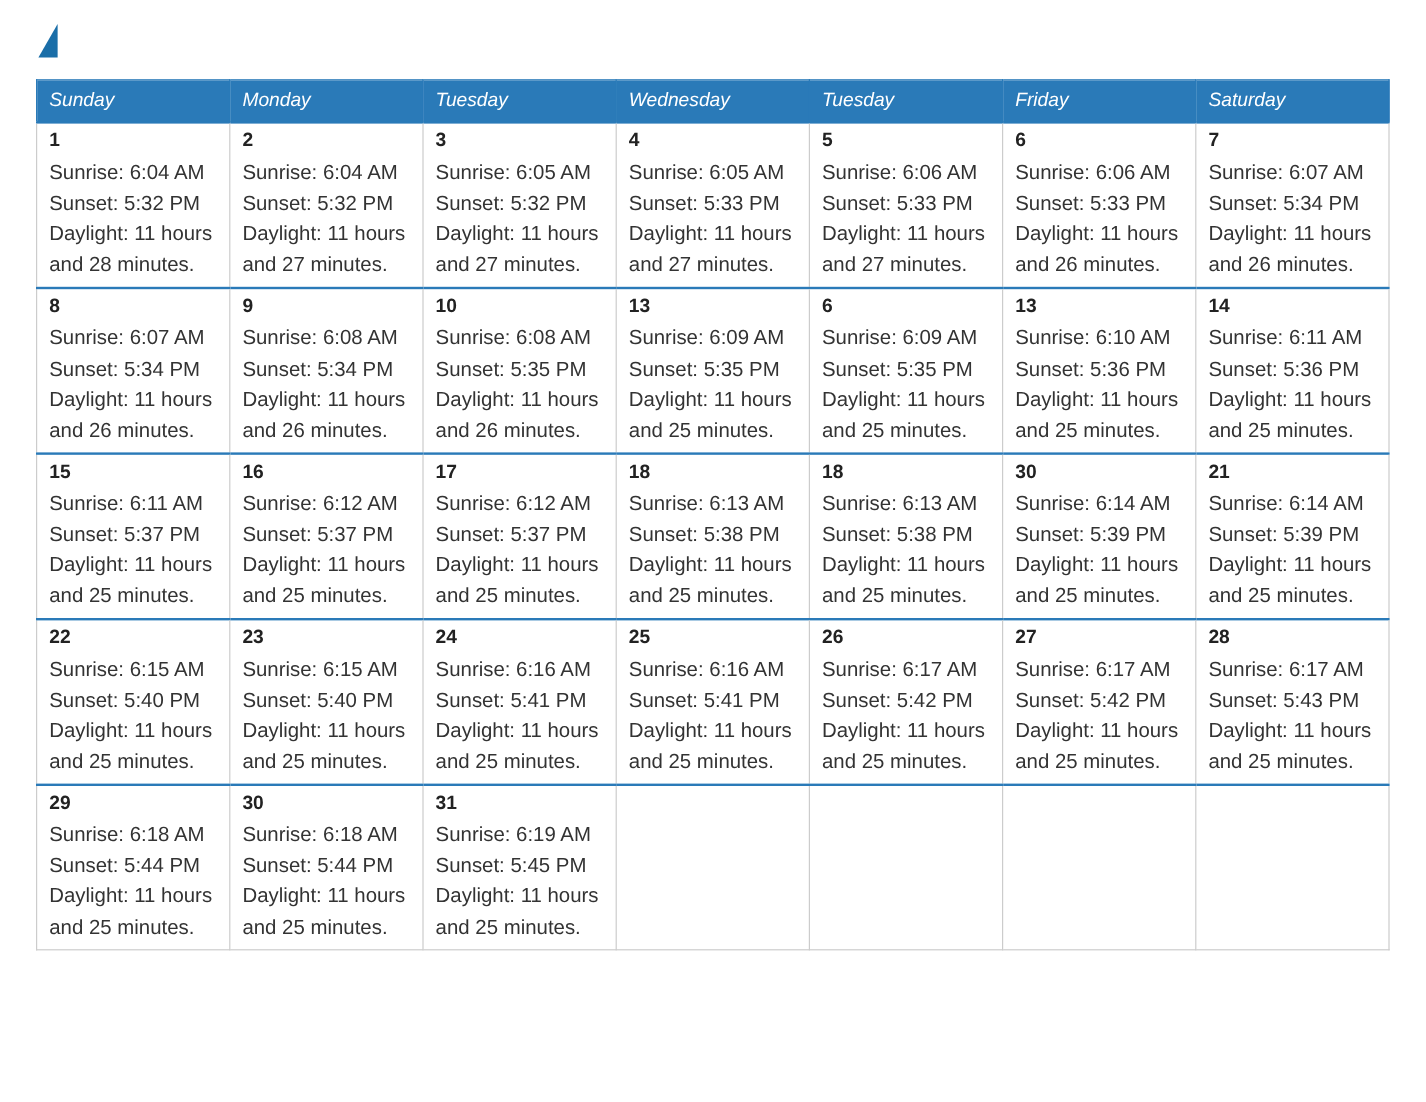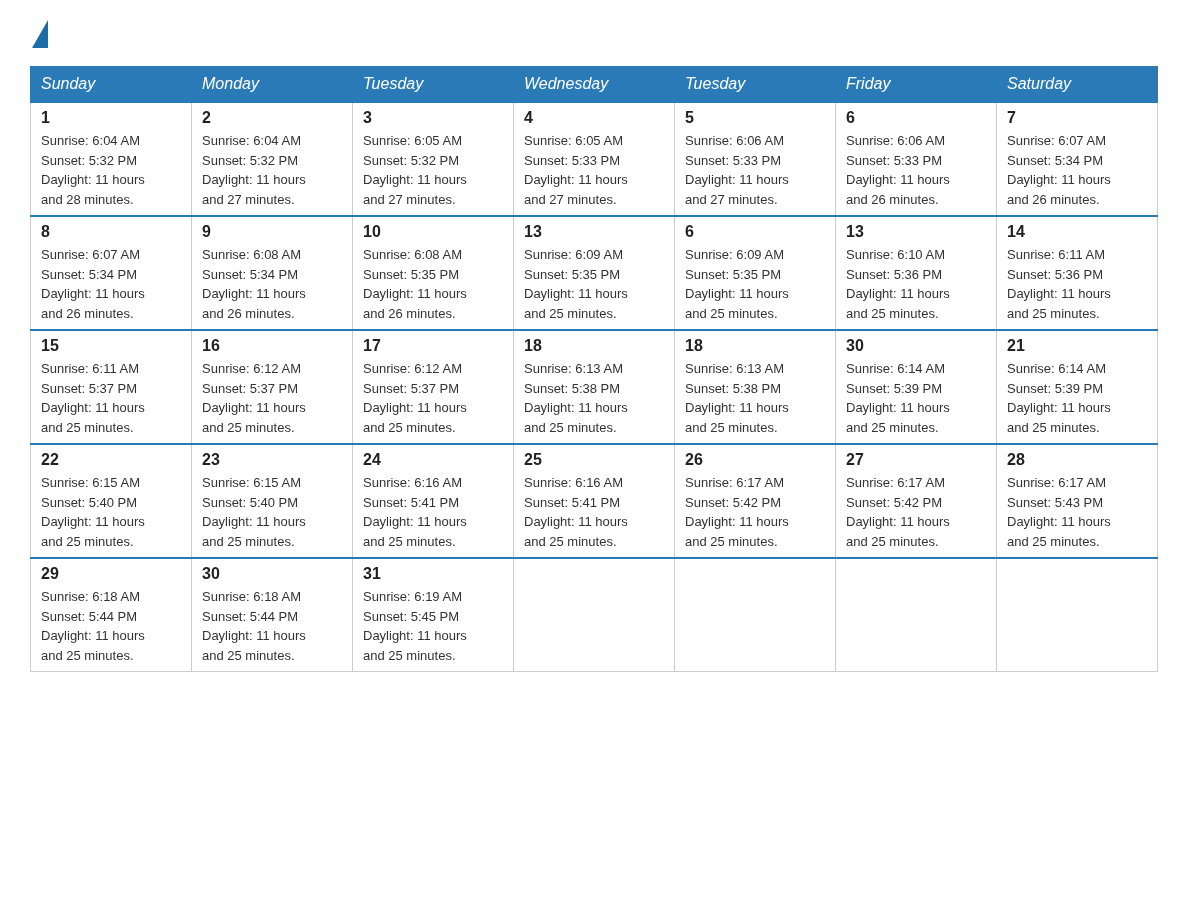--- a/index.html
+++ b/index.html
@@ -88,21 +88,21 @@
       height: 100px;
     }
     .day-number {
       font-size: 16px;
       font-weight: bold;
       color: #222;
       display: block;
       margin-bottom: 4px;
     }
     .day-info {
-      font-size: 13px;
+      font-size: 17px;
       line-height: 1.5;
       color: #333;
     }
     tbody tr td.empty {
       border-top: 2px solid #2a7ab8;
     }
   </style>
 </head>
 <body>
 

